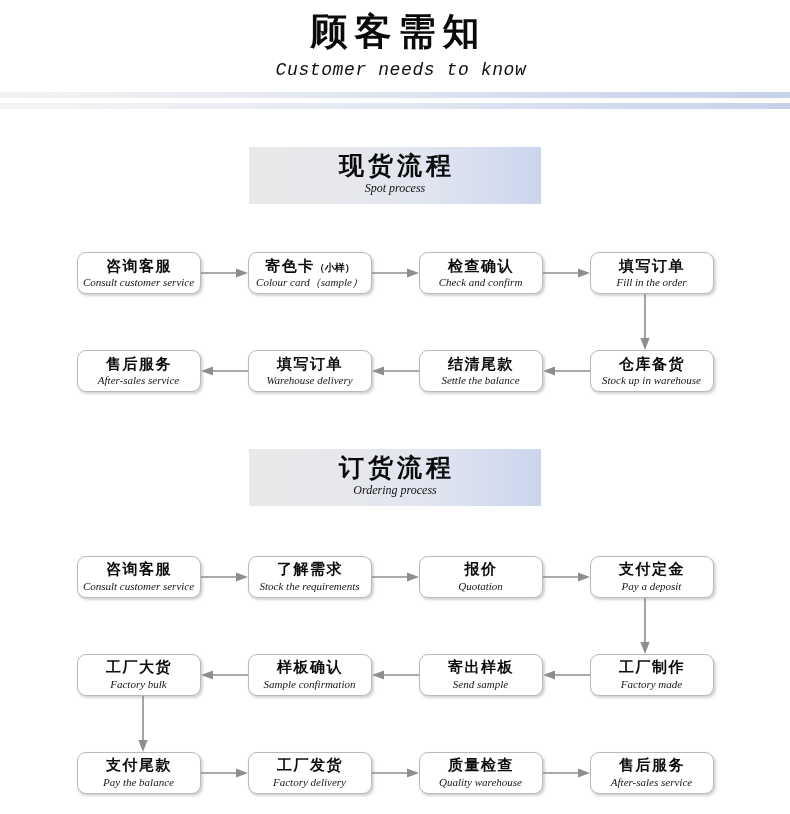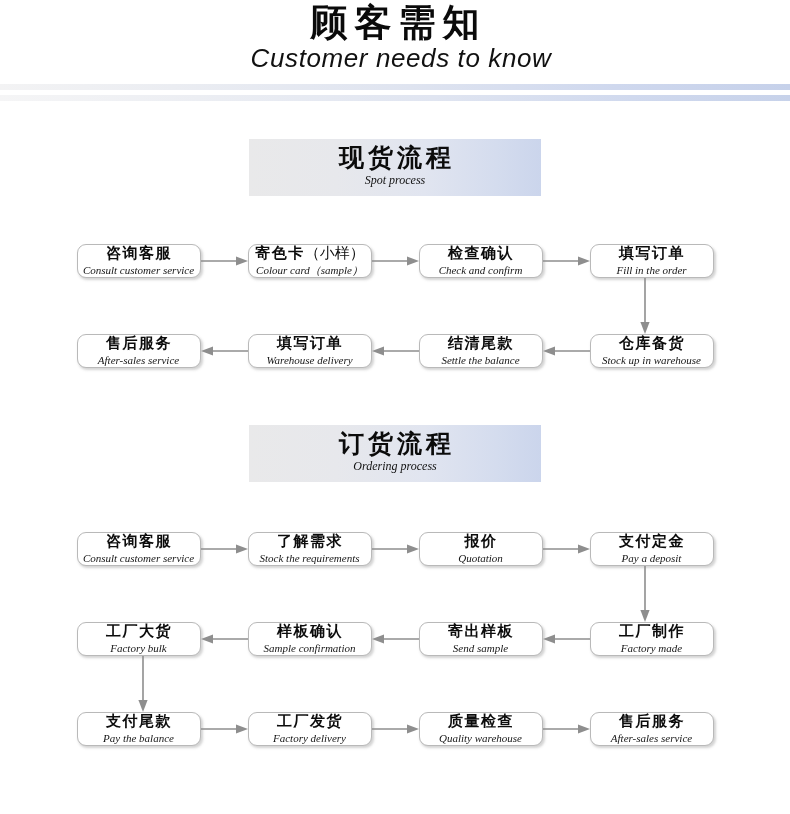--- a/index.html
+++ b/index.html
@@ -20,27 +20,27 @@
     text-align: center;
     padding-top: 2px;
   }
   .title-cn {
     font-family: "DejaVu Sans", "Liberation Sans", sans-serif;
     font-size: 37px;
     font-weight: 700;
     letter-spacing: 7px;
     color: #0a0a0a;
     line-height: 1.12;
-    margin: 0;
+    margin: 9px;
     padding-left: 7px;
   }
   .title-en {
-    font-family: Liberation Sans, sans-serif;
+    font-family: Liberation Mono, monospace;
     font-style: italic;
-    font-size: 26px;
+    font-size: 18px;
     color: #111111;
     letter-spacing: 0.6px;
     margin: 1px 0 0 12px;
     line-height: 1.1;
   }
 
   
   .divider-wrap {
     margin-top: 11px;
   }
@@ -88,21 +88,21 @@
   
   .flow-section { position: relative; }
   .flow-row {
     display: flex;
     align-items: center;
     justify-content: center;
     position: relative;
   }
   .node {
     width: 124px;
-    height: 34px;
+    height: 42px;
     border: 1px solid #b9b9b9;
     border-radius: 9px;
     background: #ffffff;
     box-shadow: 1.5px 2px 2.5px rgba(120,120,120,0.33);
     display: flex;
     flex-direction: column;
     align-items: center;
     justify-content: center;
     box-sizing: border-box;
     flex: 0 0 auto;
@@ -111,22 +111,22 @@
     font-family: "DejaVu Sans", "Liberation Sans", sans-serif;
     font-size: 15px;
     font-weight: 700;
     letter-spacing: 1.5px;
     color: #0c0c0c;
     line-height: 1.18;
     white-space: nowrap;
     padding-left: 1px;
   }
   .node-cn .sub-paren {
-    font-size: 15px;
-    font-weight: 400;
+    font-size: 10px;
+    font-weight: 700;
     letter-spacing: 0;
   }
   .node-en {
     font-family: "Liberation Serif", "DejaVu Serif", serif;
     font-style: italic;
     font-size: 11px;
     color: #161616;
     line-height: 1.15;
     white-space: nowrap;
     margin-top: 1px;

